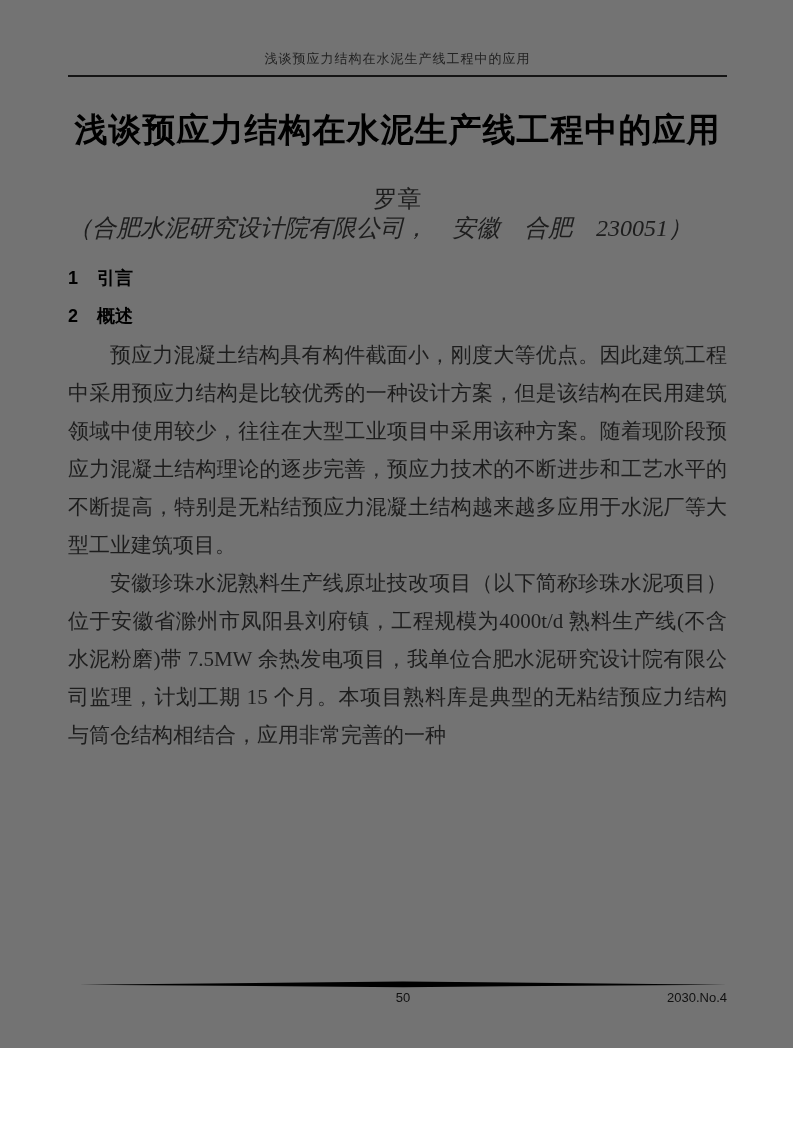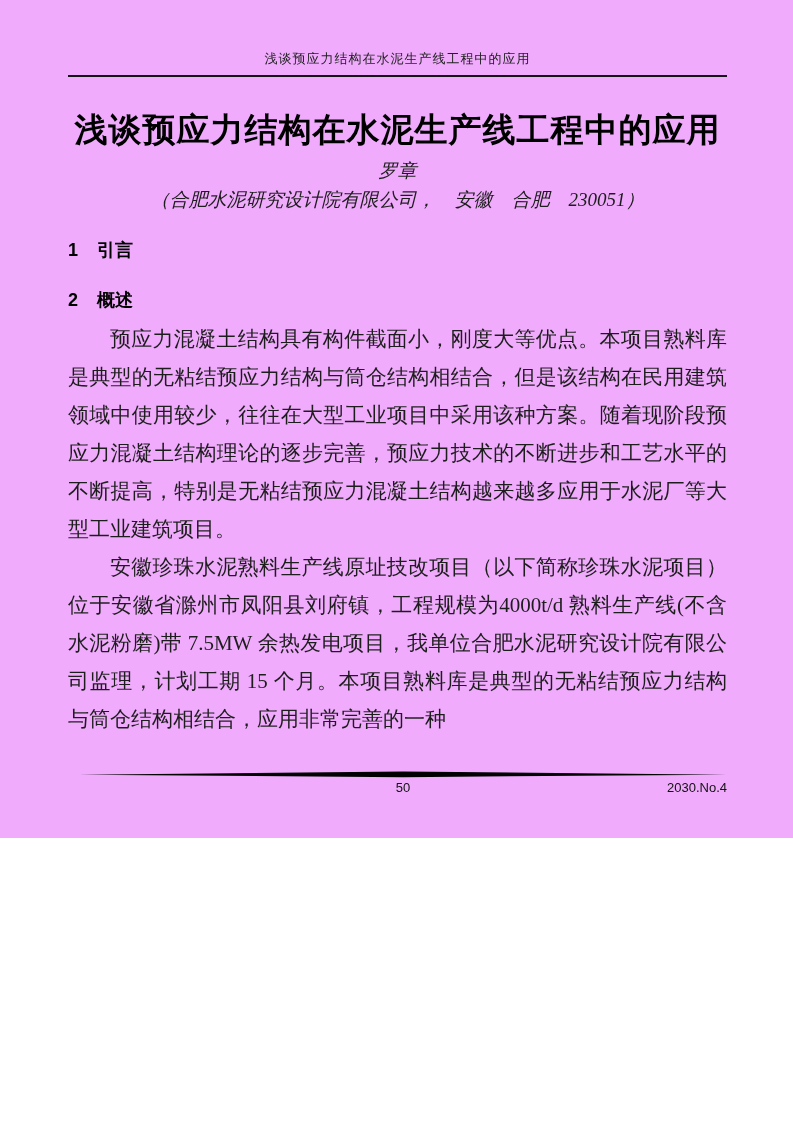--- a/index.html
+++ b/index.html
@@ -2,23 +2,23 @@
 <html lang="zh"><head>
 <meta charset="utf-8">
 <style>
   * { margin: 0; padding: 0; box-sizing: border-box; }
   html, body { background: #ffffff; }
   body { font-family: "Liberation Serif", serif; }
 
   .page {
     position: relative;
     width: 793px;
-    height: 838px;
+    height: 1048px;
     margin: 0 auto;
-    background: #f0abfc;
+    background: #737373;
     color: #1d1d1d;
     overflow: hidden;
   }
 
   .content {
     padding: 50px 66px 0 68px; 
   }
 
   
   .running-head {
@@ -41,46 +41,45 @@
     text-align: center;
     font-family: "Liberation Sans", sans-serif;
     font-weight: bold;
     font-size: 33px;
     line-height: 42px;
     letter-spacing: 1px;
     color: #000000;
     white-space: nowrap;
   }
   .author {
-    margin-top: 8px;
+    margin-top: 36px;
     text-align: center;
-    font-size: 19px;
+    font-size: 24px;
     line-height: 24px;
-    font-style: italic;
   }
   .affiliation {
     margin-top: 4px;
-    text-align: center;
-    font-size: 19px;
+    text-align: left;
+    font-size: 24px;
     line-height: 26px;
     font-style: italic;
   }
 
   
   .section-heading {
     margin-top: 24px;
     margin-bottom: 7px;
     font-family: "Liberation Sans", sans-serif;
     font-weight: bold;
     font-size: 18px;
     line-height: 26px;
     color: #000000;
   }
   .section-heading .sec-num { margin-right: 19px; }
-  .section-heading.second { }
+  .section-heading.second { margin-top: 12px; }
 
   .para {
     font-size: 21px;
     line-height: 38px;
     text-align: justify;
     text-indent: 2em;
     color: #1d1d1d;
   }
 
   
@@ -133,21 +132,21 @@
     <h2 class="section-heading">
       <span class="sec-num">1</span><span>引言</span>
     </h2>
 
 
 
     <h2 class="section-heading second">
       <span class="sec-num">2</span><span>概述</span>
     </h2>
 
-    <p class="para">预应力混凝土结构具有构件截面小，刚度大等优点。本项目熟料库是典型的无粘结预应力结构与筒仓结构相结合，但是该结构在民用建筑领域中使用较少，往往在大型工业项目中采用该种方案。随着现阶段预应力混凝土结构理论的逐步完善，预应力技术的不断进步和工艺水平的不断提高，特别是无粘结预应力混凝土结构越来越多应用于水泥厂等大型工业建筑项目。</p>
+    <p class="para">预应力混凝土结构具有构件截面小，刚度大等优点。因此建筑工程中采用预应力结构是比较优秀的一种设计方案，但是该结构在民用建筑领域中使用较少，往往在大型工业项目中采用该种方案。随着现阶段预应力混凝土结构理论的逐步完善，预应力技术的不断进步和工艺水平的不断提高，特别是无粘结预应力混凝土结构越来越多应用于水泥厂等大型工业建筑项目。</p>
 
     <p class="para">安徽珍珠水泥熟料生产线原址技改项目（以下简称珍珠水泥项目）位于安徽省滁州市凤阳县刘府镇，工程规模为4000t/d 熟料生产线(不含水泥粉磨)带 7.5MW 余热发电项目，我单位合肥水泥研究设计院有限公司监理，计划工期 15 个月。本项目熟料库是典型的无粘结预应力结构与筒仓结构相结合，应用非常完善的一种</p>
 
   </div>
 
   <div class="footer">
     <svg class="footer-rule-svg" viewBox="0 0 658 8" preserveAspectRatio="none">
       <polygon points="0,4.2 329,0.5 658,4.2 329,7" fill="#000000"></polygon>
     </svg>
     <div class="footer-row">

